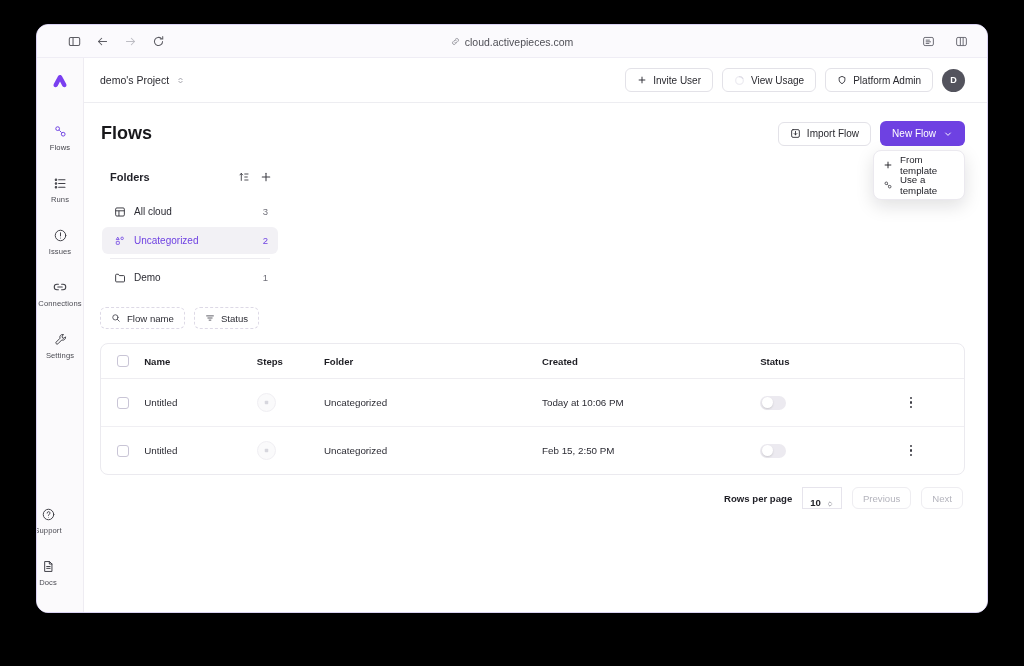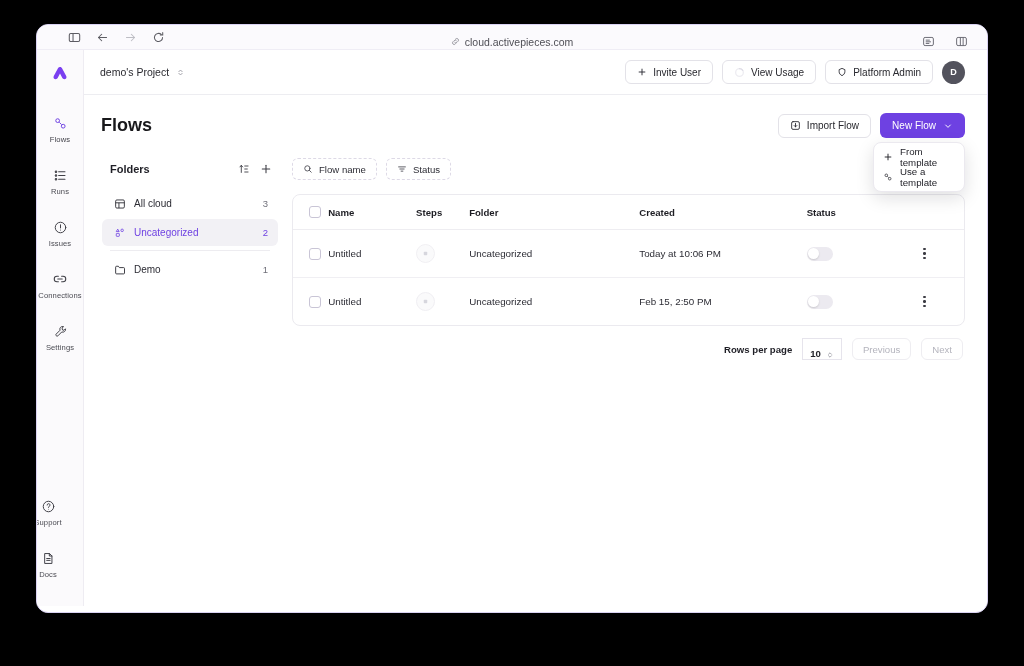--- a/index.html
+++ b/index.html
@@ -17,21 +17,21 @@
     width: 952px; height: 589px;
     background: #ffffff;
     border: 1px solid #d9d2f2;
     border-radius: 12px;
     overflow: hidden;
     box-shadow: 0 6px 26px rgba(0,0,0,0.35);
   }
 
   
   .chrome {
-    height: 25px;
+    height: 33px;
     background: #fbfafd;
     display: flex;
     align-items: center;
     padding: 0 25px;
     position: relative;
     border-bottom: 1px solid #efedf5;
   }
   .chrome-btn {
     width: 24px; height: 24px;
     display: flex; align-items: center; justify-content: center;
@@ -148,21 +148,21 @@
     z-index: 20;
   }
   .dd-item {
     display: flex; align-items: center; gap: 7px;
     padding: 4px 9px;
     font-size: 9.7px; color: #23232a;
     height: 20px;
   }
 
   
-  .cols { display: flex; gap: 14px; }
+  .cols { display: flex; gap: 14px; flex-direction: column; }
 
   .folders { width: 178px; flex: none; padding-left: 2px; }
   .folders-head {
     display: flex; align-items: center;
     padding: 0 6px 0 8px;
     height: 22px;
     margin-bottom: 10px;
   }
   .folders-title { font-size: 11px; font-weight: 600; color: #1f1f26; }
   .folders-actions { margin-left: auto; display: flex; align-items: center; gap: 10px; color: #3c3c44; }

